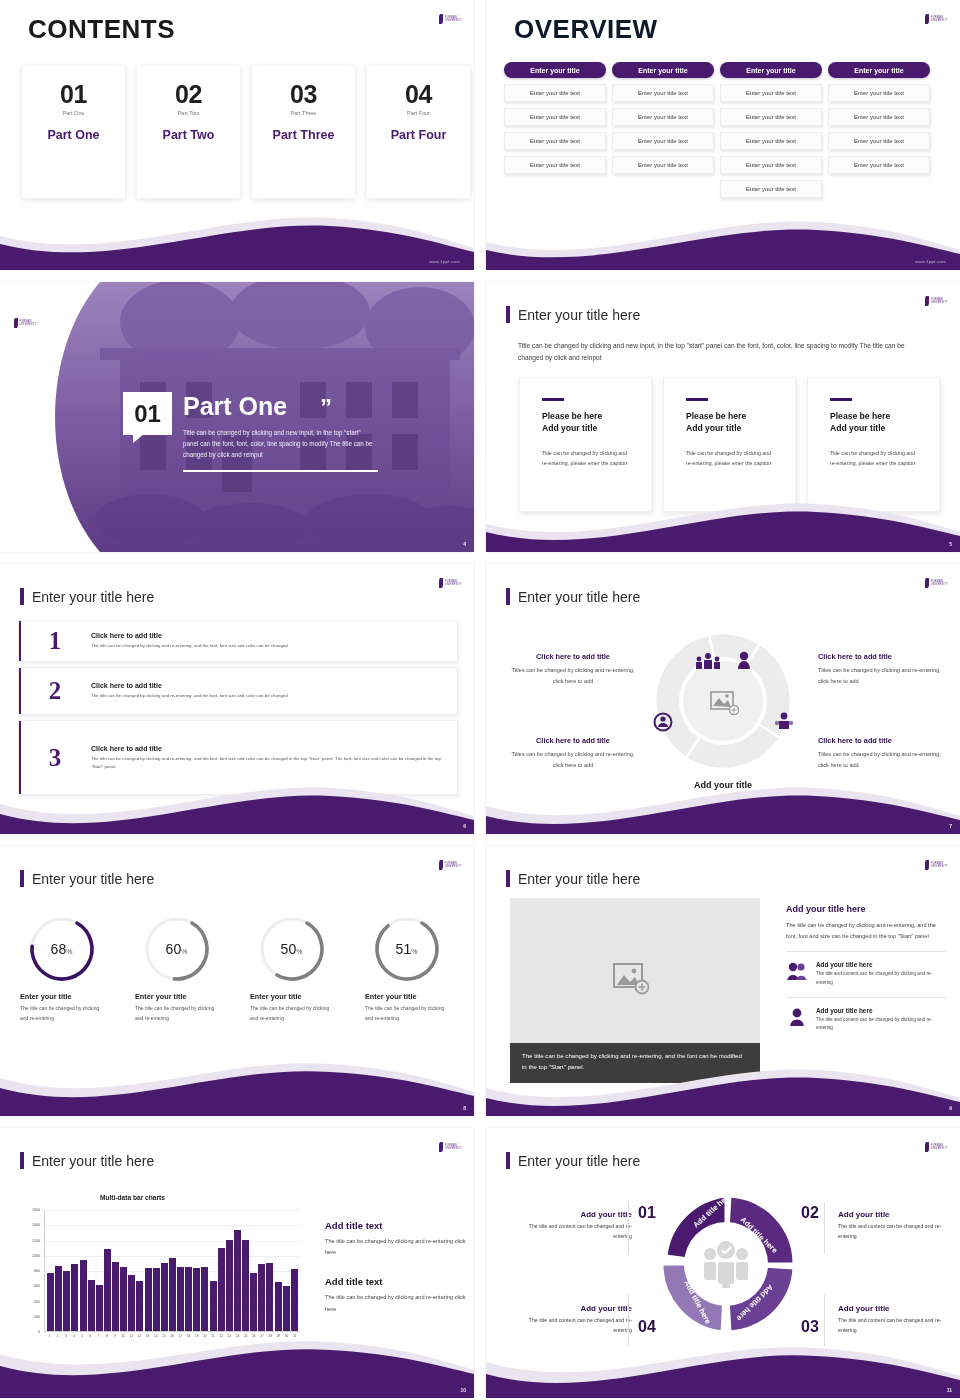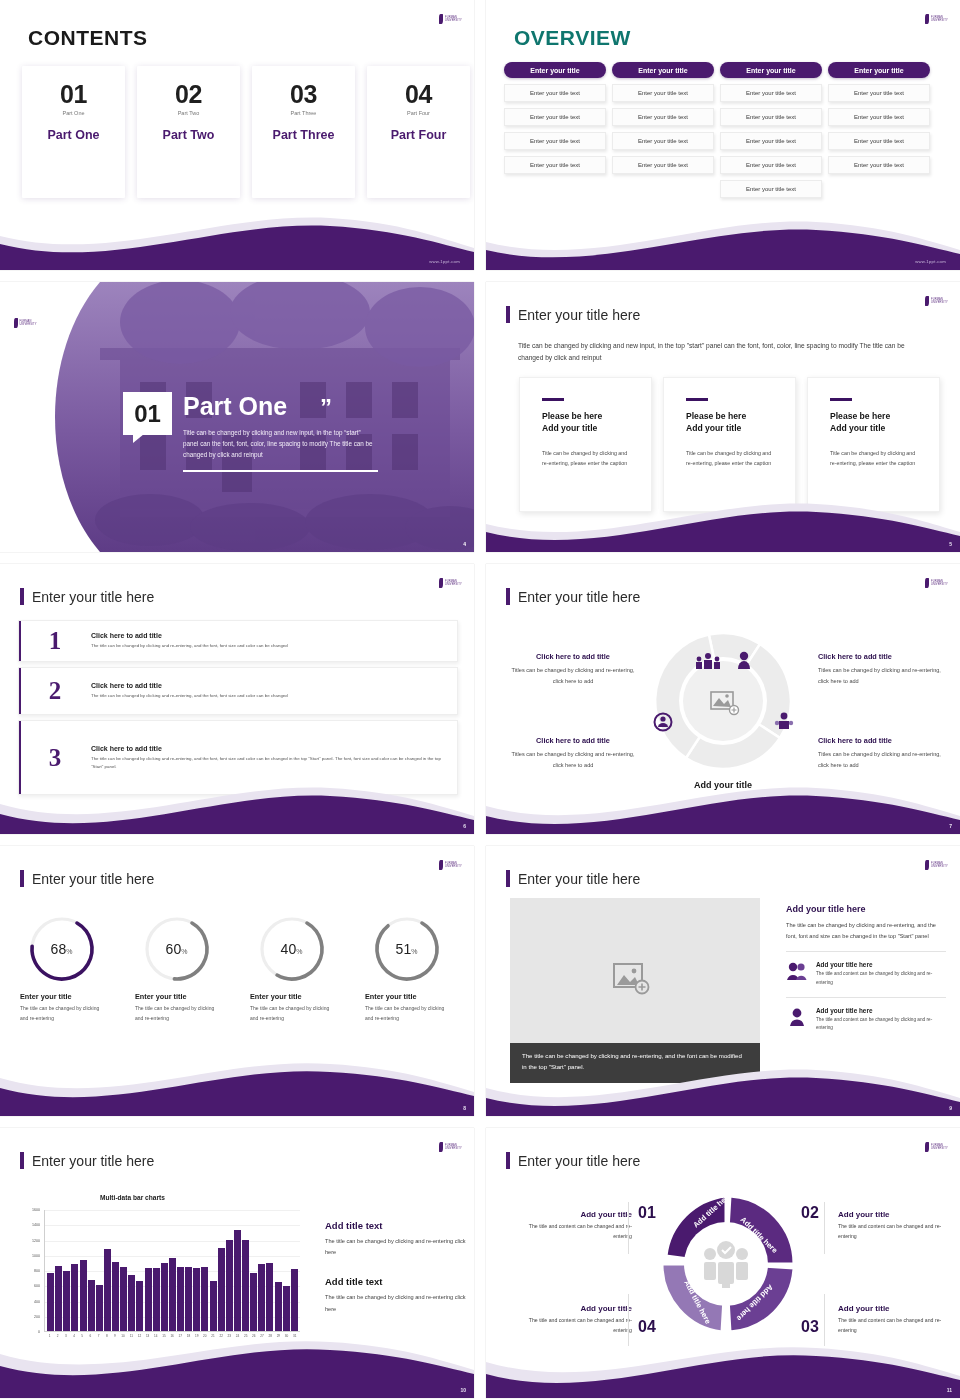--- a/index.html
+++ b/index.html
@@ -32,23 +32,23 @@
   .pagenum { position:absolute; right:8px; bottom:5px; font-size:5px; color:#e9e2f2; font-weight:bold; }
   .pagenum.dark { color:#ffffff; }
   .logo {
     position:absolute; right:12px; top:14px; display:flex; align-items:center; gap:1.5px;
   }
   .logo .mark { width:4px; height:10px; background:#4a1a6e; border-radius:40% 10% 40% 10%; }
   .logo .ltxt { display:flex; flex-direction:column; gap:.5px; }
   .logo .ltxt span { display:block; font-size:2.6px; color:#5a2a7e; letter-spacing:.15px; white-space:nowrap; }
 
   
-  .bigtitle { position:absolute; left:28px; top:26px; font-size:21px; font-weight:bold;
+  .bigtitle { position:absolute; left:28px; top:14px; font-size:26px; font-weight:bold;
               letter-spacing:.5px; color:#1a1a1a; }
-  .bigtitle.ghost { color:#0f766e; }
+  .bigtitle.ghost { color:#0f172a; }
   .slide-head { position:absolute; left:20px; top:24px; display:flex; align-items:center; gap:8px; }
   .slide-head .bar { width:4px; height:17px; background:#4a1a6e; }
   .slide-head .txt { font-size:14px; color:#2b2b2b; font-weight:400; }
 
   
   .contents-cards { position:absolute; left:22px; top:66px; display:flex; gap:12px; }
   .cd-card {
     width:103px; height:132px; background:#fff;
     box-shadow:0 1px 6px rgba(80,50,120,.16);
     padding-top:16px; text-align:center; border-radius:1px;
@@ -511,21 +511,21 @@
         <div class="ring-t">Enter your title</div>
         <div class="ring-c">The title can be changed by clicking and re-entering</div>
       </div>
       <div class="ring-item">
         <div class="ring-wrap">
           <svg viewBox="0 0 70 70">
             <circle cx="35" cy="35" r="30" fill="none" stroke="#eeeeee" stroke-width="3.2"></circle>
             <circle cx="35" cy="35" r="30" fill="none" stroke="#808080" stroke-width="3.6" stroke-linecap="round" stroke-dasharray="94 188.5" transform="rotate(-60 35 35)"></circle>
           </svg>
           <div class="ring-val">
-            <span>40</span>
+            <span>50</span>
               <sup>%</sup>
           </div>
         </div>
         <div class="ring-t">Enter your title</div>
         <div class="ring-c">The title can be changed by clicking and re-entering</div>
       </div>
       <div class="ring-item">
         <div class="ring-wrap">
           <svg viewBox="0 0 70 70">
             <circle cx="35" cy="35" r="30" fill="none" stroke="#eeeeee" stroke-width="3.2"></circle>

